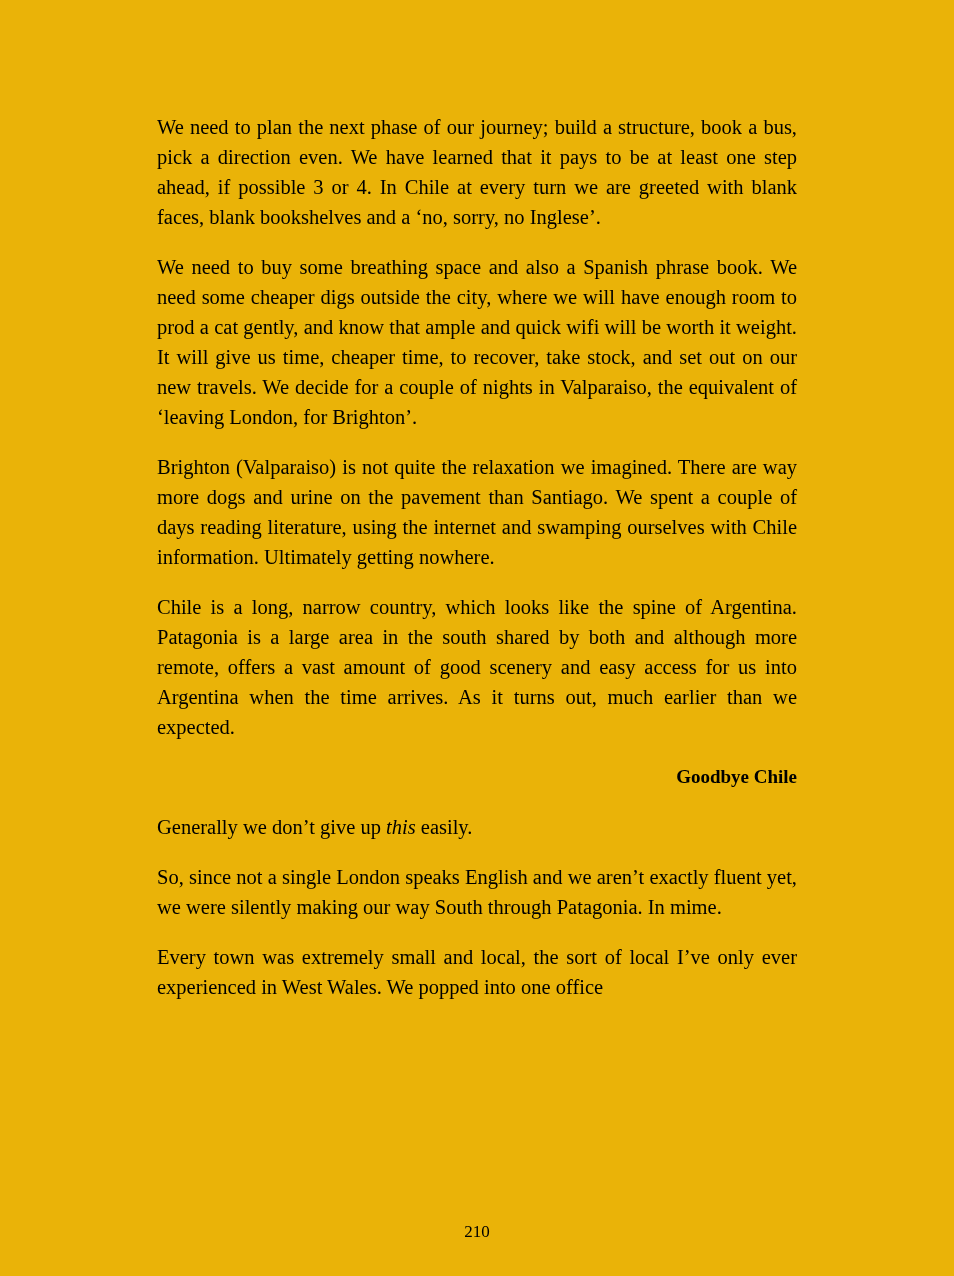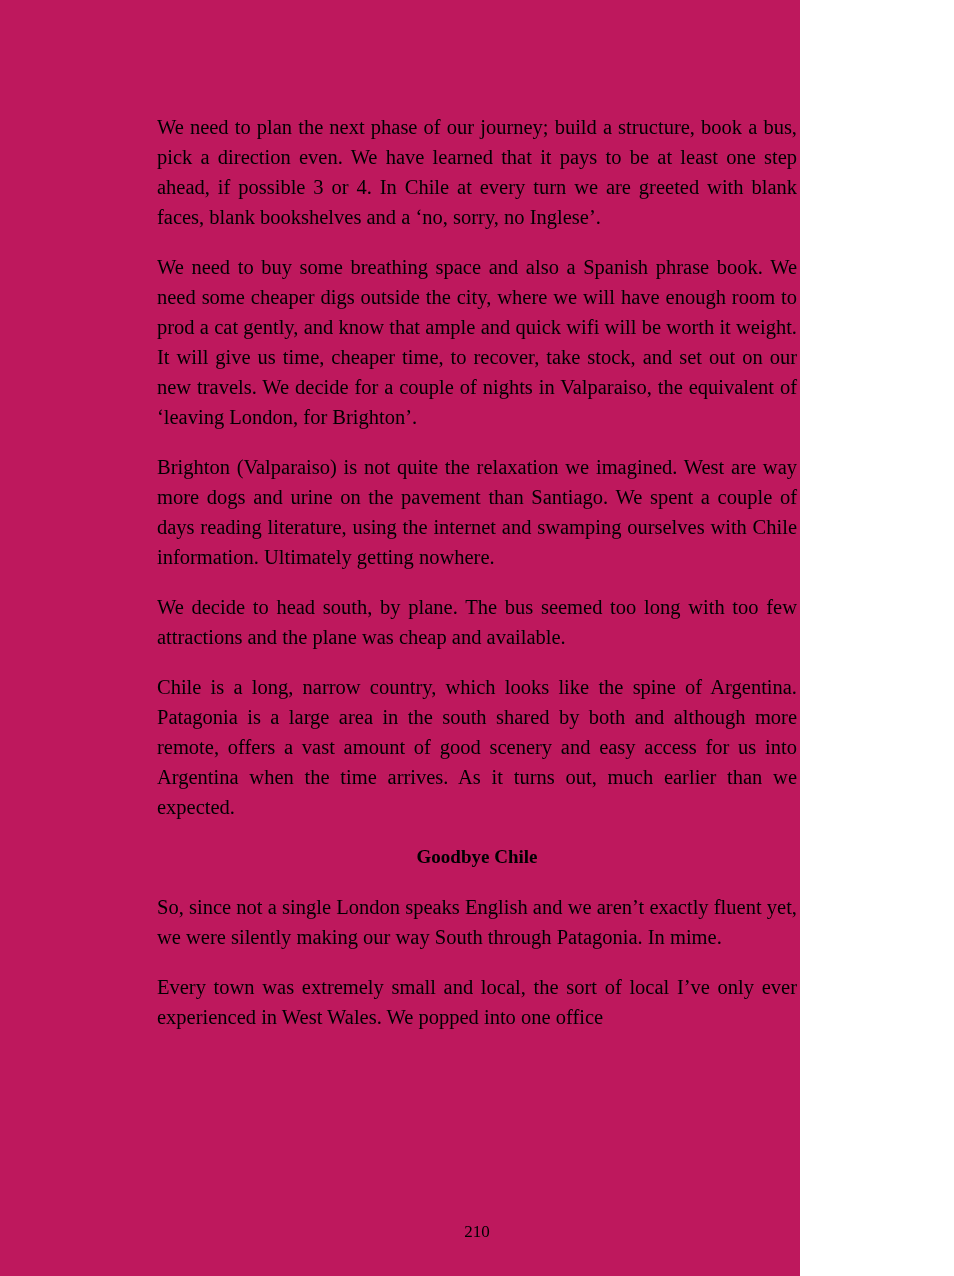--- a/index.html
+++ b/index.html
@@ -11,23 +11,23 @@
     width: 954px;
     height: 1276px;
     position: relative;
     font-family: "Liberation Serif", serif;
     color: #000000;
   }
   .page {
     position: absolute;
     left: 0;
     top: 0;
-    width: 800px;
+    width: 954px;
     height: 1276px;
-    background: #be185d;
+    background: #eab308;
   }
   .content {
     position: absolute;
     left: 157px;
     top: 112px;
     width: 640px;
   }
   p.para {
     margin: 0 0 20px 0;
     font-size: 20.5px;
@@ -37,21 +37,21 @@
     hyphens: none;
   }
   p.para:last-of-type {
     margin-bottom: 16px;
   }
   h3.subhead {
     margin: 0 0 20px 0;
     font-size: 19px;
     font-weight: bold;
     line-height: 30px;
-    text-align: center;
+    text-align: right;
   }
   .italic {
     font-style: italic;
   }
   .page-number {
     position: absolute;
     left: 0;
     top: 1222px;
     width: 954px;
     text-align: center;
@@ -64,28 +64,28 @@
 <body>
 
 <div class="page">
 
   <div class="content">
 
     <p class="para">We need to plan the next phase of our journey; build a structure, book a bus, pick a direction even. We have learned that it pays to be at least one step ahead, if possible 3 or 4. In Chile at every turn we are greeted with blank faces, blank bookshelves and a ‘no, sorry, no Inglese’.</p>
 
     <p class="para">We need to buy some breathing space and also a Spanish phrase book. We need some cheaper digs outside the city, where we will have enough room to prod a cat gently, and know that ample and quick wifi will be worth it weight. It will give us time, cheaper time, to recover, take stock, and set out on our new travels. We decide for a couple of nights in Valparaiso, the equivalent of ‘leaving London, for Brighton’.</p>
 
-    <p class="para">Brighton (Valparaiso) is not quite the relaxation we imagined. West are way more dogs and urine on the pavement than Santiago. We spent a couple of days reading literature, using the internet and swamping ourselves with Chile information. Ultimately getting nowhere.</p>
+    <p class="para">Brighton (Valparaiso) is not quite the relaxation we imagined. There are way more dogs and urine on the pavement than Santiago. We spent a couple of days reading literature, using the internet and swamping ourselves with Chile information. Ultimately getting nowhere.</p>
 
-    <p class="para">We decide to head south, by plane. The bus seemed too long with too few attractions and the plane was cheap and available.</p>
 
     <p class="para">Chile is a long, narrow country, which looks like the spine of Argentina. Patagonia is a large area in the south shared by both and although more remote, offers a vast amount of good scenery and easy access for us into Argentina when the time arrives. As it turns out, much earlier than we expected.</p>
 
     <h3 class="subhead">Goodbye Chile</h3>
 
+    <p class="para"><span>Generally we don’t give up </span><span class="italic">this</span><span> easily.</span></p>
 
     <p class="para">So, since not a single London speaks English and we aren’t exactly fluent yet, we were silently making our way South through Patagonia. In mime.</p>
 
     <p class="para">Every town was extremely small and local, the sort of local I’ve only ever experienced in West Wales. We popped into one office</p>
 
   </div>
 
   <div class="page-number">210</div>
 
 </div>

